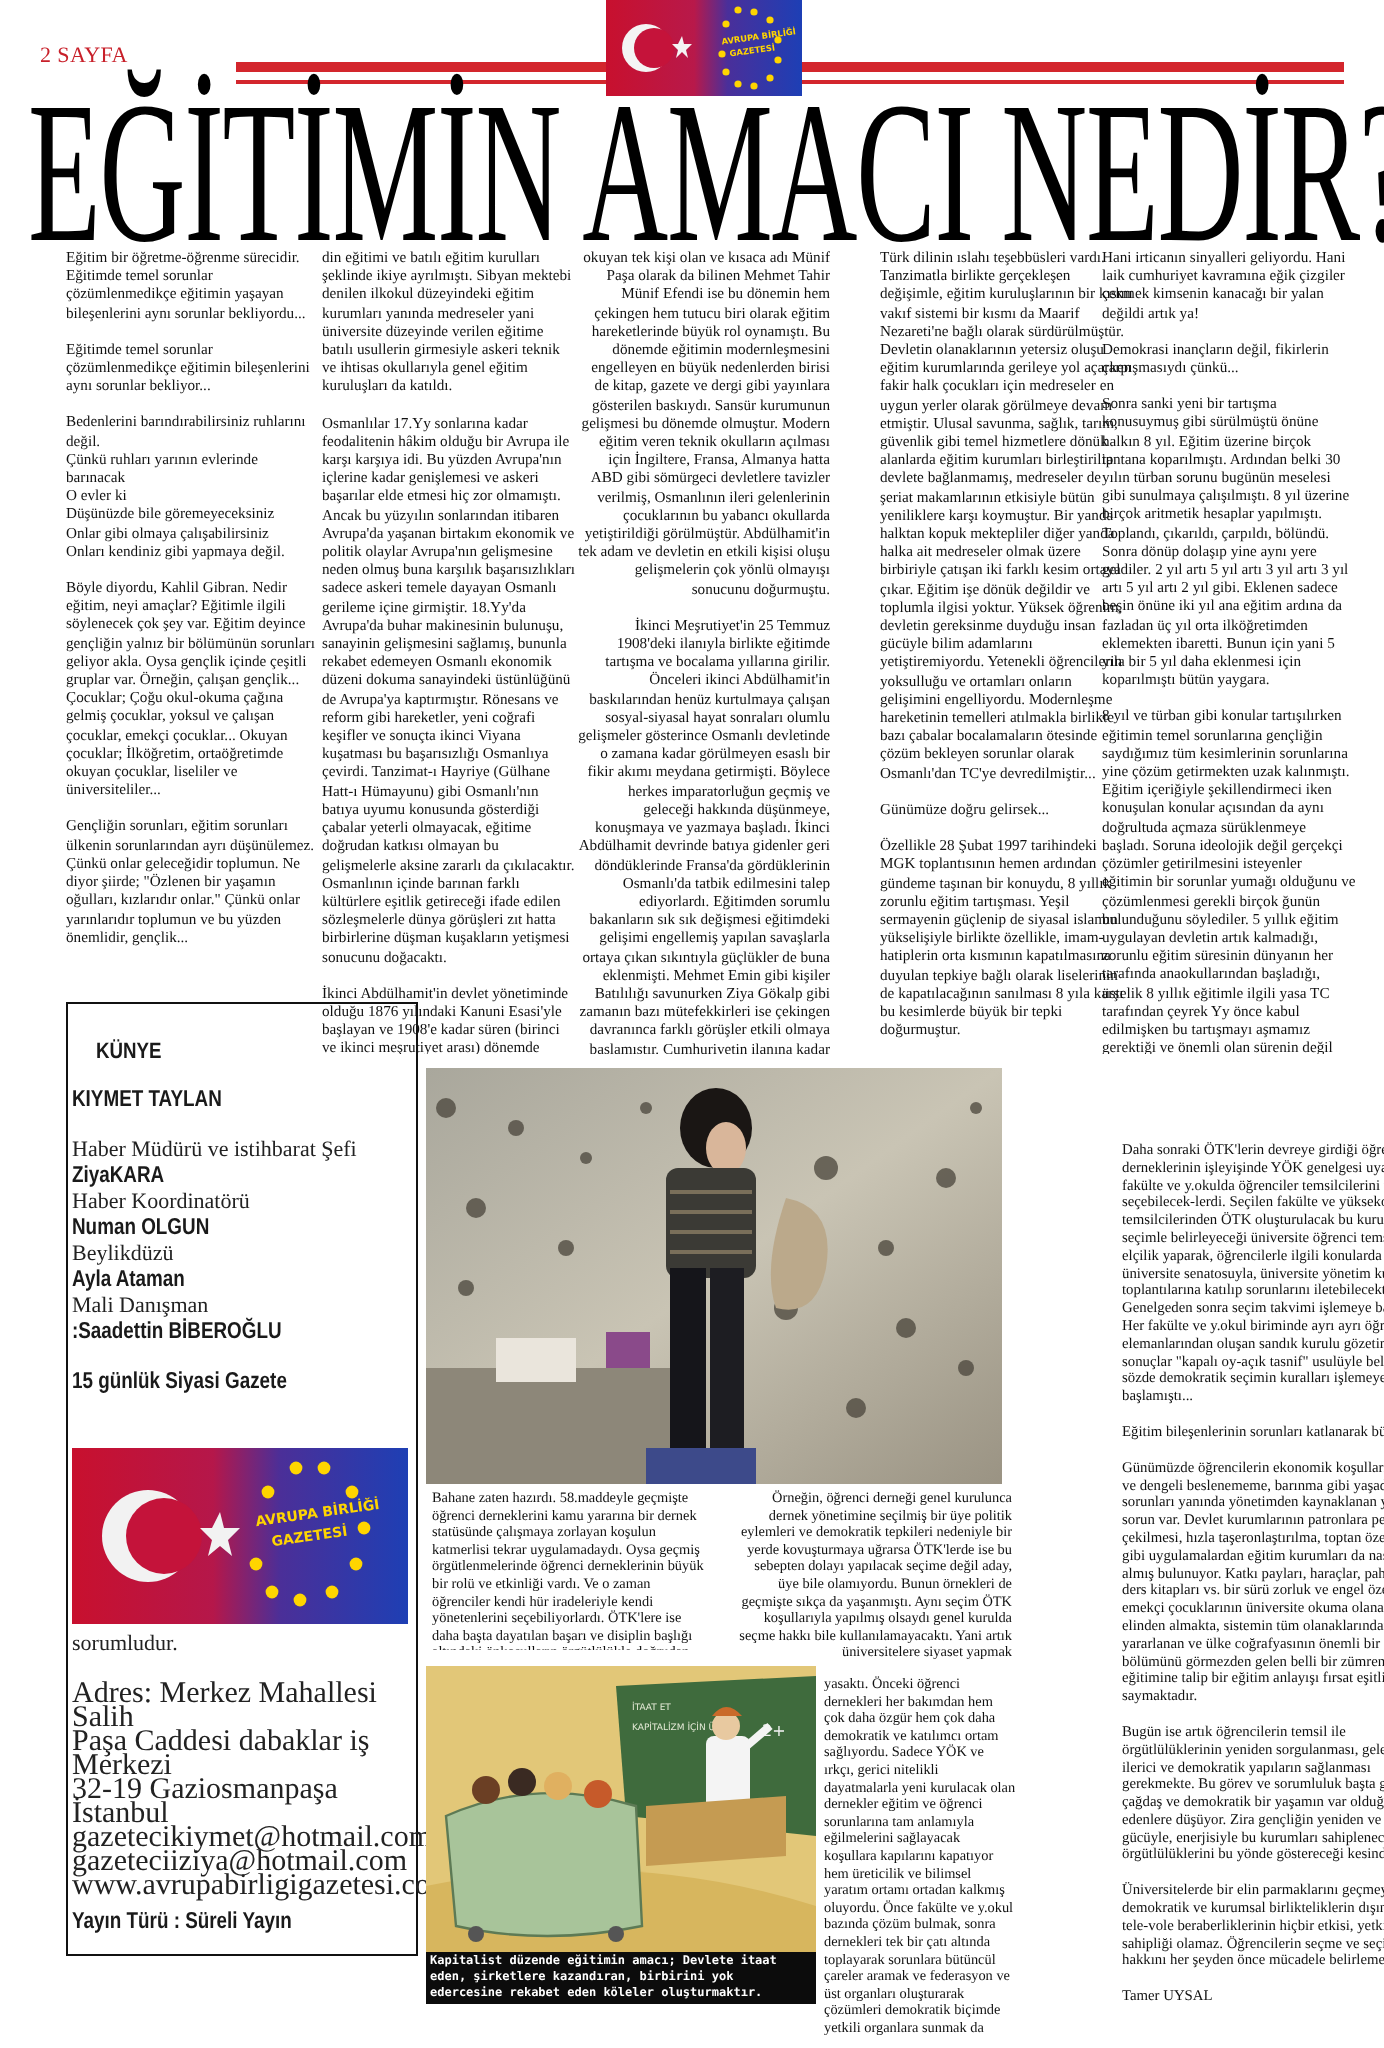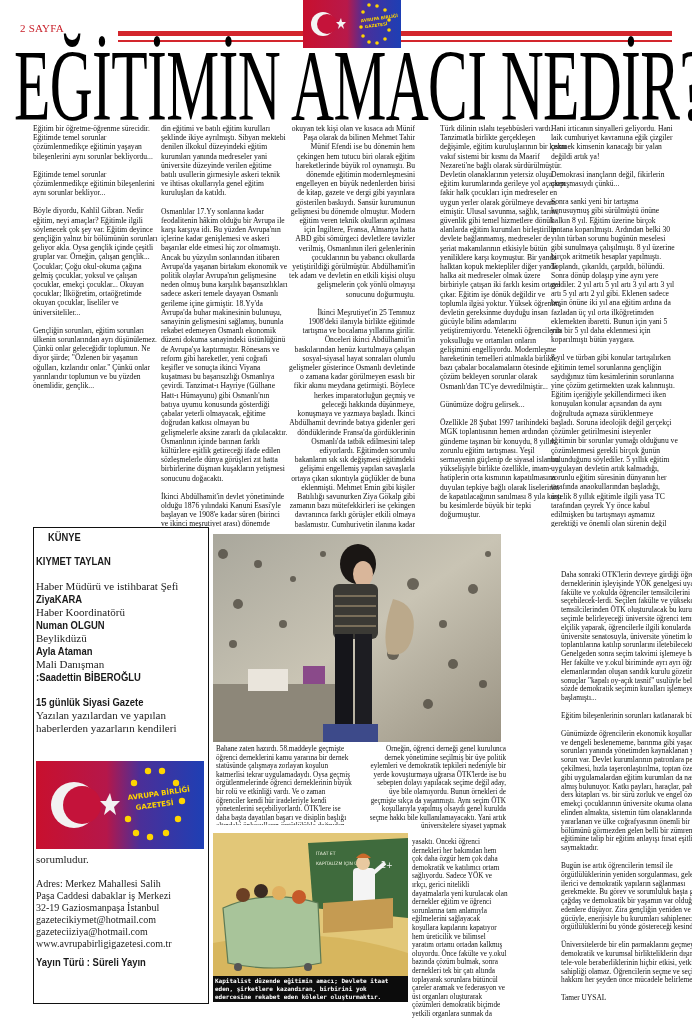--- a/index.html
+++ b/index.html
@@ -10,27 +10,27 @@
   .rule-thin { left:118px; top:40px; width:554px; height:2px; background:#d3262d; }
   .flag-box { left:303px; top:0; width:98px; height:48px; overflow:hidden; }
   .headline { left:14px; top:34px; width:664px; height:100px; font-family:"Liberation Serif",serif; font-size:96px; line-height:100px; color:#000; white-space:nowrap; transform:scaleX(0.62) scaleY(1.05); transform-origin:left top; letter-spacing:-1px; }
   .col { font-size:7.6px; line-height:9.2px; color:#111; overflow:hidden; }
   .col p { margin:0 0 9px 0; white-space:pre-line; }
   .c1 { left:33px; top:124px; width:126px; height:403px; }
   .c2 { left:161px; top:124px; width:127px; height:403px; }
   .c3 { left:289px; top:124px; width:126px; height:403px;text-align:right; }
   .c4 { left:440px; top:124px; width:127px; height:403px; }
   .c5 { left:551px; top:124px; width:127px; height:403px; }
-  .kunye { left:33px; top:527px; width:176px; height:477px; border:1.5px solid #111; box-sizing:border-box; padding:1px 2px; }
+  .kunye { left:33px; top:501px; width:176px; height:477px; border:1.5px solid #111; box-sizing:border-box; padding:16px 2px; }
   .k-title { font-family:"Liberation Sans",sans-serif; font-weight:bold; font-size:11px; margin-left:12px; margin-top:2px; transform:scaleX(0.85); transform-origin:left; }
   .k-serif { font-size:11px; line-height:13px; color:#222; }
   .k-bold { font-family:"Liberation Sans",sans-serif; font-weight:bold; font-size:11.5px; line-height:13px; transform:scaleX(0.82); transform-origin:left; white-space:nowrap; }
   .k-gap { height:12px; }
   .k-flag { width:168px; height:88px; margin:6px 0 4px 0; overflow:hidden; }
-  .k-small { font-size:10px; line-height:12px; color:#222; }
+  .k-small { font-size:15px; line-height:12px; color:#222; }
   .photo { left:213px; top:534px; width:288px; height:208px; overflow:hidden; }
   .mid-col { font-size:7.2px; line-height:8.6px; color:#111; overflow:hidden; }
   .mid-col p { margin:0; }
   .m1 { left:216px; top:745px; width:137px; height:80px; }
   .m2 { left:366px; top:745px; width:140px; height:95px;text-align:right; }
   .m3 { left:412px; top:838px; width:96px; height:180px; }
   .cartoon { left:213px; top:833px; width:195px; height:168px; overflow:hidden; background:#e4c97a; }
   .caption { left:213px; top:976px; width:195px; height:26px; background:#0c0c0c; color:#fff; font-family:"DejaVu Sans Mono",monospace; font-weight:bold; font-size:6px; line-height:8px; padding:1px 2px; box-sizing:border-box; overflow:hidden; }
   .r-col { left:517px; top:571px; width:160px; height:470px; font-size:7.4px; line-height:8.8px; color:#111; overflow:hidden;margin-left:44px; }
   .r-col p { margin:0 0 9px 0; }
@@ -72,20 +72,26 @@
     <text x="58" y="22" font-size="4.2" fill="#ffd500" font-family="DejaVu Sans, sans-serif" font-weight="bold" transform="rotate(-8 60 22)">AVRUPA BİRLİĞİ</text>
     <text x="62" y="28" font-size="4.2" fill="#ffd500" font-family="DejaVu Sans, sans-serif" font-weight="bold" transform="rotate(-8 64 28)">GAZETESİ</text>
   </svg>
 </div>
 
 <div class="abs headline">EĞİTİMİN AMACI NEDİR?</div>
 
 <div class="abs col c1">
   <p>Eğitim bir öğretme-öğrenme sürecidir. Eğitimde temel sorunlar çözümlenmedikçe eğitimin yaşayan bileşenlerini aynı sorunlar bekliyordu...</p>
   <p>Eğitimde temel sorunlar çözümlenmedikçe eğitimin bileşenlerini aynı sorunlar bekliyor...</p>
+  <p>Bedenlerini barındırabilirsiniz ruhlarını değil.
+Çünkü ruhları yarının evlerinde barınacak
+O evler ki
+Düşünüzde bile göremeyeceksiniz
+Onlar gibi olmaya çalışabilirsiniz
+Onları kendiniz gibi yapmaya değil.</p>
   <p>Böyle diyordu, Kahlil Gibran. Nedir eğitim, neyi amaçlar? Eğitimle ilgili söylenecek çok şey var. Eğitim deyince gençliğin yalnız bir bölümünün sorunları geliyor akla. Oysa gençlik içinde çeşitli gruplar var. Örneğin, çalışan gençlik... Çocuklar; Çoğu okul-okuma çağına gelmiş çocuklar, yoksul ve çalışan çocuklar, emekçi çocuklar... Okuyan çocuklar; İlköğretim, ortaöğretimde okuyan çocuklar, liseliler ve üniversiteliler...</p>
   <p>Gençliğin sorunları, eğitim sorunları ülkenin sorunlarından ayrı düşünülemez. Çünkü onlar geleceğidir toplumun. Ne diyor şiirde; "Özlenen bir yaşamın oğulları, kızlarıdır onlar." Çünkü onlar yarınlarıdır toplumun ve bu yüzden önemlidir, gençlik...</p>
 
 </div>
 <div class="abs col c2">
   <p>din eğitimi ve batılı eğitim kurulları şeklinde ikiye ayrılmıştı. Sibyan mektebi denilen ilkokul düzeyindeki eğitim kurumları yanında medreseler yani üniversite düzeyinde verilen eğitime batılı usullerin girmesiyle askeri teknik ve ihtisas okullarıyla genel eğitim kuruluşları da katıldı.</p>
   <p>Osmanlılar 17.Yy sonlarına kadar feodalitenin hâkim olduğu bir Avrupa ile karşı karşıya idi. Bu yüzden Avrupa'nın içlerine kadar genişlemesi ve askeri başarılar elde etmesi hiç zor olmamıştı. Ancak bu yüzyılın sonlarından itibaren Avrupa'da yaşanan birtakım ekonomik ve politik olaylar Avrupa'nın gelişmesine neden olmuş buna karşılık başarısızlıkları sadece askeri temele dayayan Osmanlı gerileme içine girmiştir. 18.Yy'da Avrupa'da buhar makinesinin bulunuşu, sanayinin gelişmesini sağlamış, bununla rekabet edemeyen Osmanlı ekonomik düzeni dokuma sanayindeki üstünlüğünü de Avrupa'ya kaptırmıştır. Rönesans ve reform gibi hareketler, yeni coğrafi keşifler ve sonuçta ikinci Viyana kuşatması bu başarısızlığı Osmanlıya çevirdi. Tanzimat-ı Hayriye (Gülhane Hatt-ı Hümayunu) gibi Osmanlı'nın batıya uyumu konusunda gösterdiği çabalar yeterli olmayacak, eğitime doğrudan katkısı olmayan bu gelişmelerle aksine zararlı da çıkılacaktır. Osmanlının içinde barınan farklı kültürlere eşitlik getireceği ifade edilen sözleşmelerle dünya görüşleri zıt hatta birbirlerine düşman kuşakların yetişmesi sonucunu doğacaktı.</p>
   <p>İkinci Abdülhamit'in devlet yönetiminde olduğu 1876 yılındaki Kanuni Esasi'yle başlayan ve 1908'e kadar süren (birinci ve ikinci meşrutiyet arası) dönemde eğitim nicelikçe gelişme göstermiş ancak nitelikte tersi olmuştur. Teknik bakımdan batıya eğilen Abdülhamit siyasal ve sosyal gelişmelere sırtını dönmüştü. Bu dönemde eğitimden sorumlu siyasetçiler batıda bu alandaki gelişmelerden habersiz, burada yetişmemiş kimselerdi. Batıda</p>
 </div>
 <div class="abs col c3">
@@ -113,21 +119,20 @@
   <div class="k-serif">Haber Müdürü ve istihbarat Şefi</div>
   <div class="k-bold">ZiyaKARA</div>
   <div class="k-serif">Haber Koordinatörü</div>
   <div class="k-bold">Numan OLGUN</div>
   <div class="k-serif">Beylikdüzü</div>
   <div class="k-bold">Ayla Ataman</div>
   <div class="k-serif">Mali Danışman</div>
   <div class="k-bold">:Saadettin BİBEROĞLU</div>
   <div class="k-gap"></div>
   <div class="k-bold">15 günlük Siyasi Gazete</div>
-  <div class="k-serif">Yazılan yazılardan ve yapılan haberlerden yazarların kendileri</div>
   <div style="height:20px"></div>
   <div class="k-flag">
     <svg width="168" height="88" viewBox="0 0 168 88">
       <defs>
         <linearGradient id="fg2" x1="0" x2="1" y1="0" y2="0">
           <stop offset="0" stop-color="#c8102e"></stop>
           <stop offset="0.42" stop-color="#b5174a"></stop>
           <stop offset="0.62" stop-color="#4b2f98"></stop>
           <stop offset="1" stop-color="#1e3fb4"></stop>
         </linearGradient>

